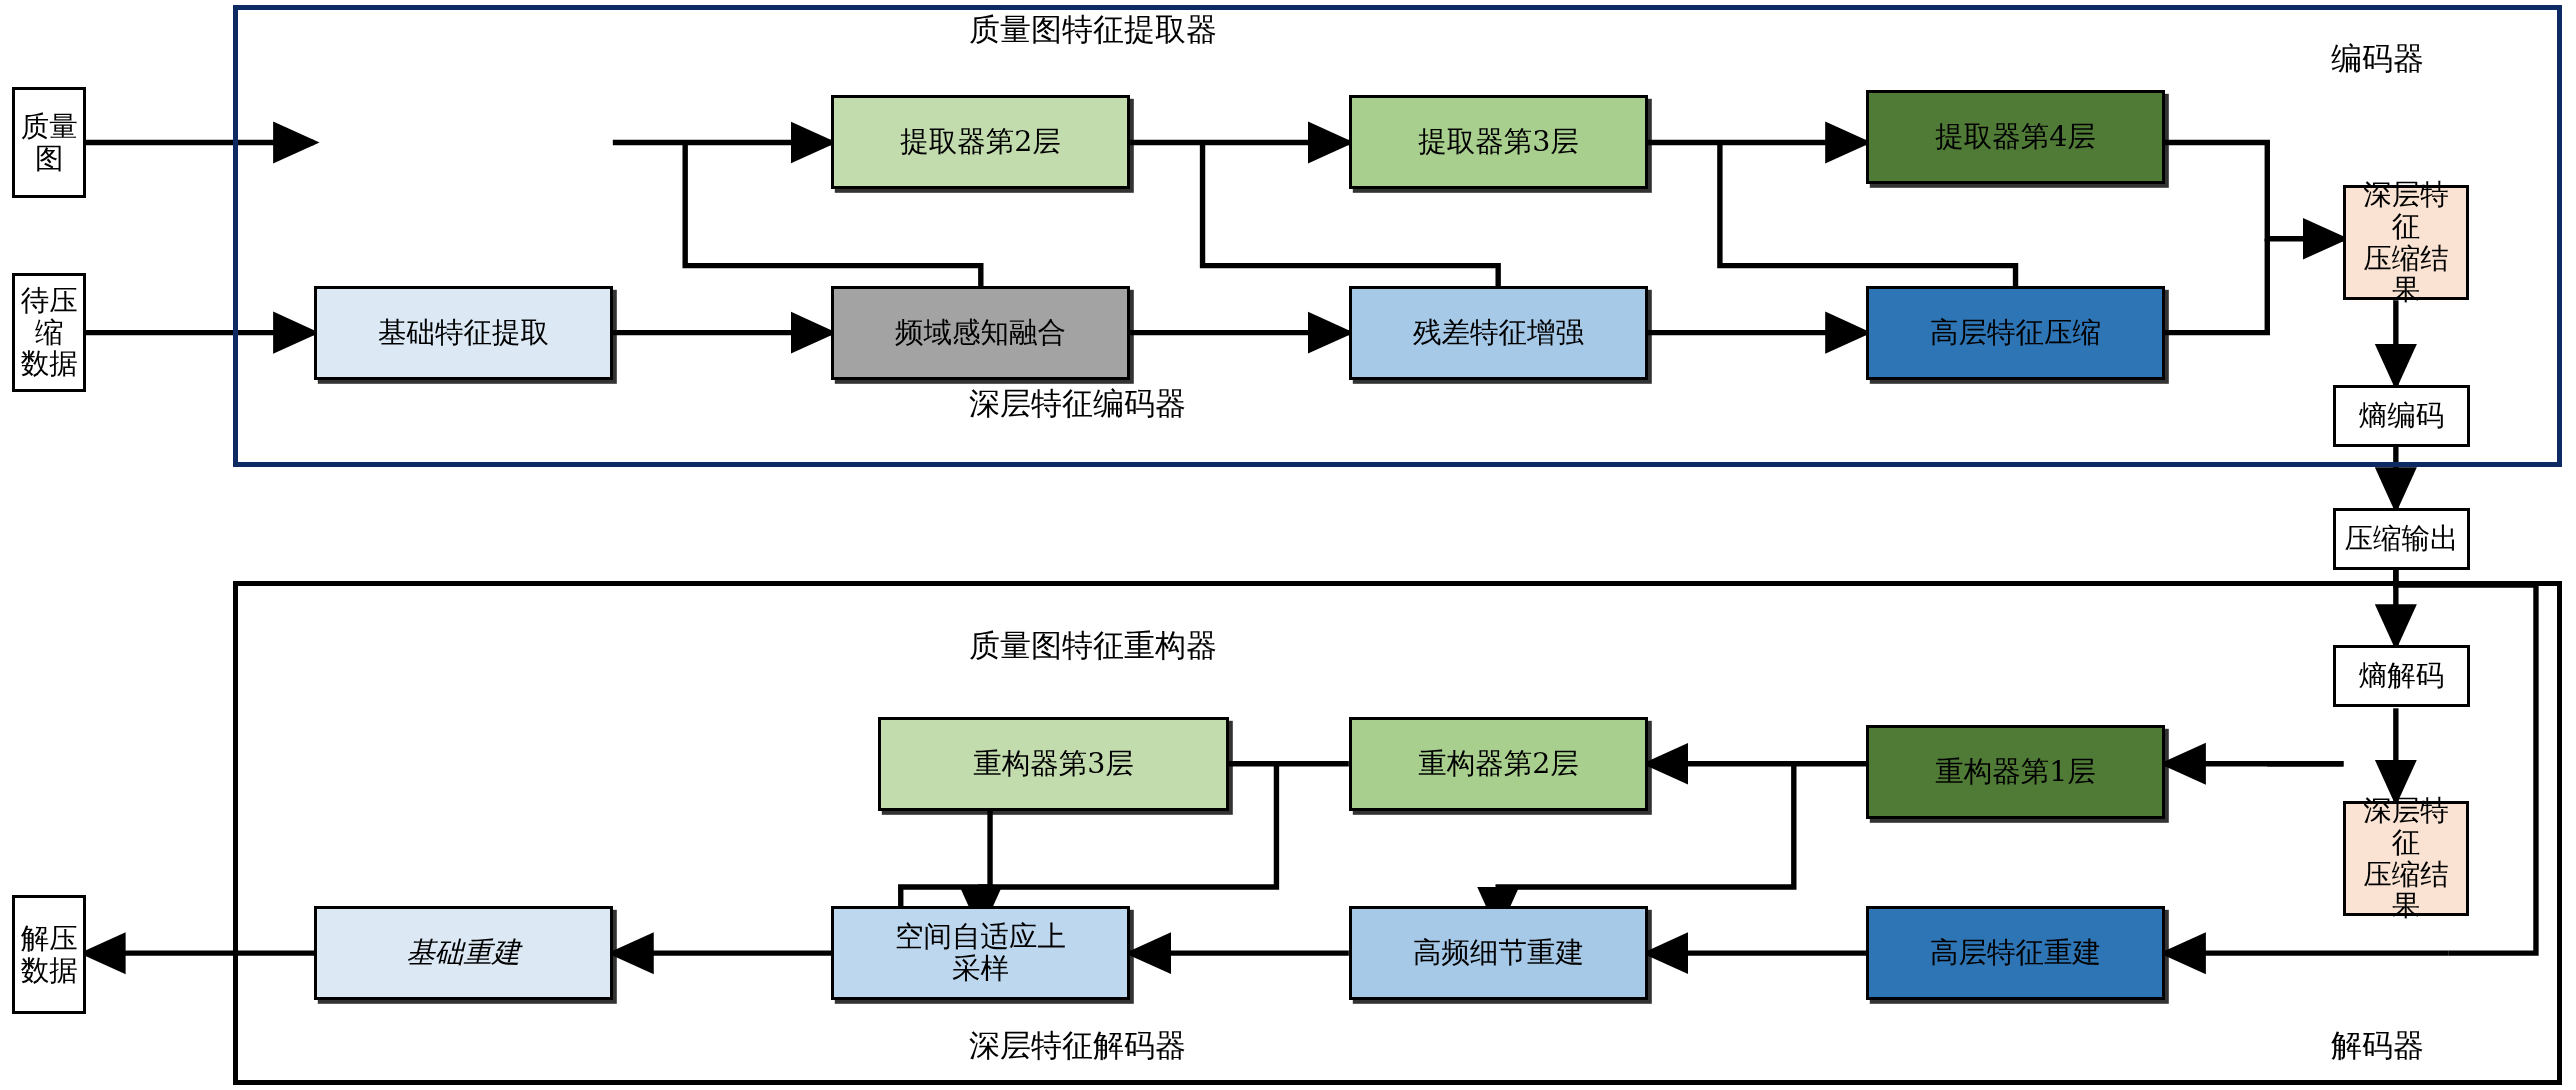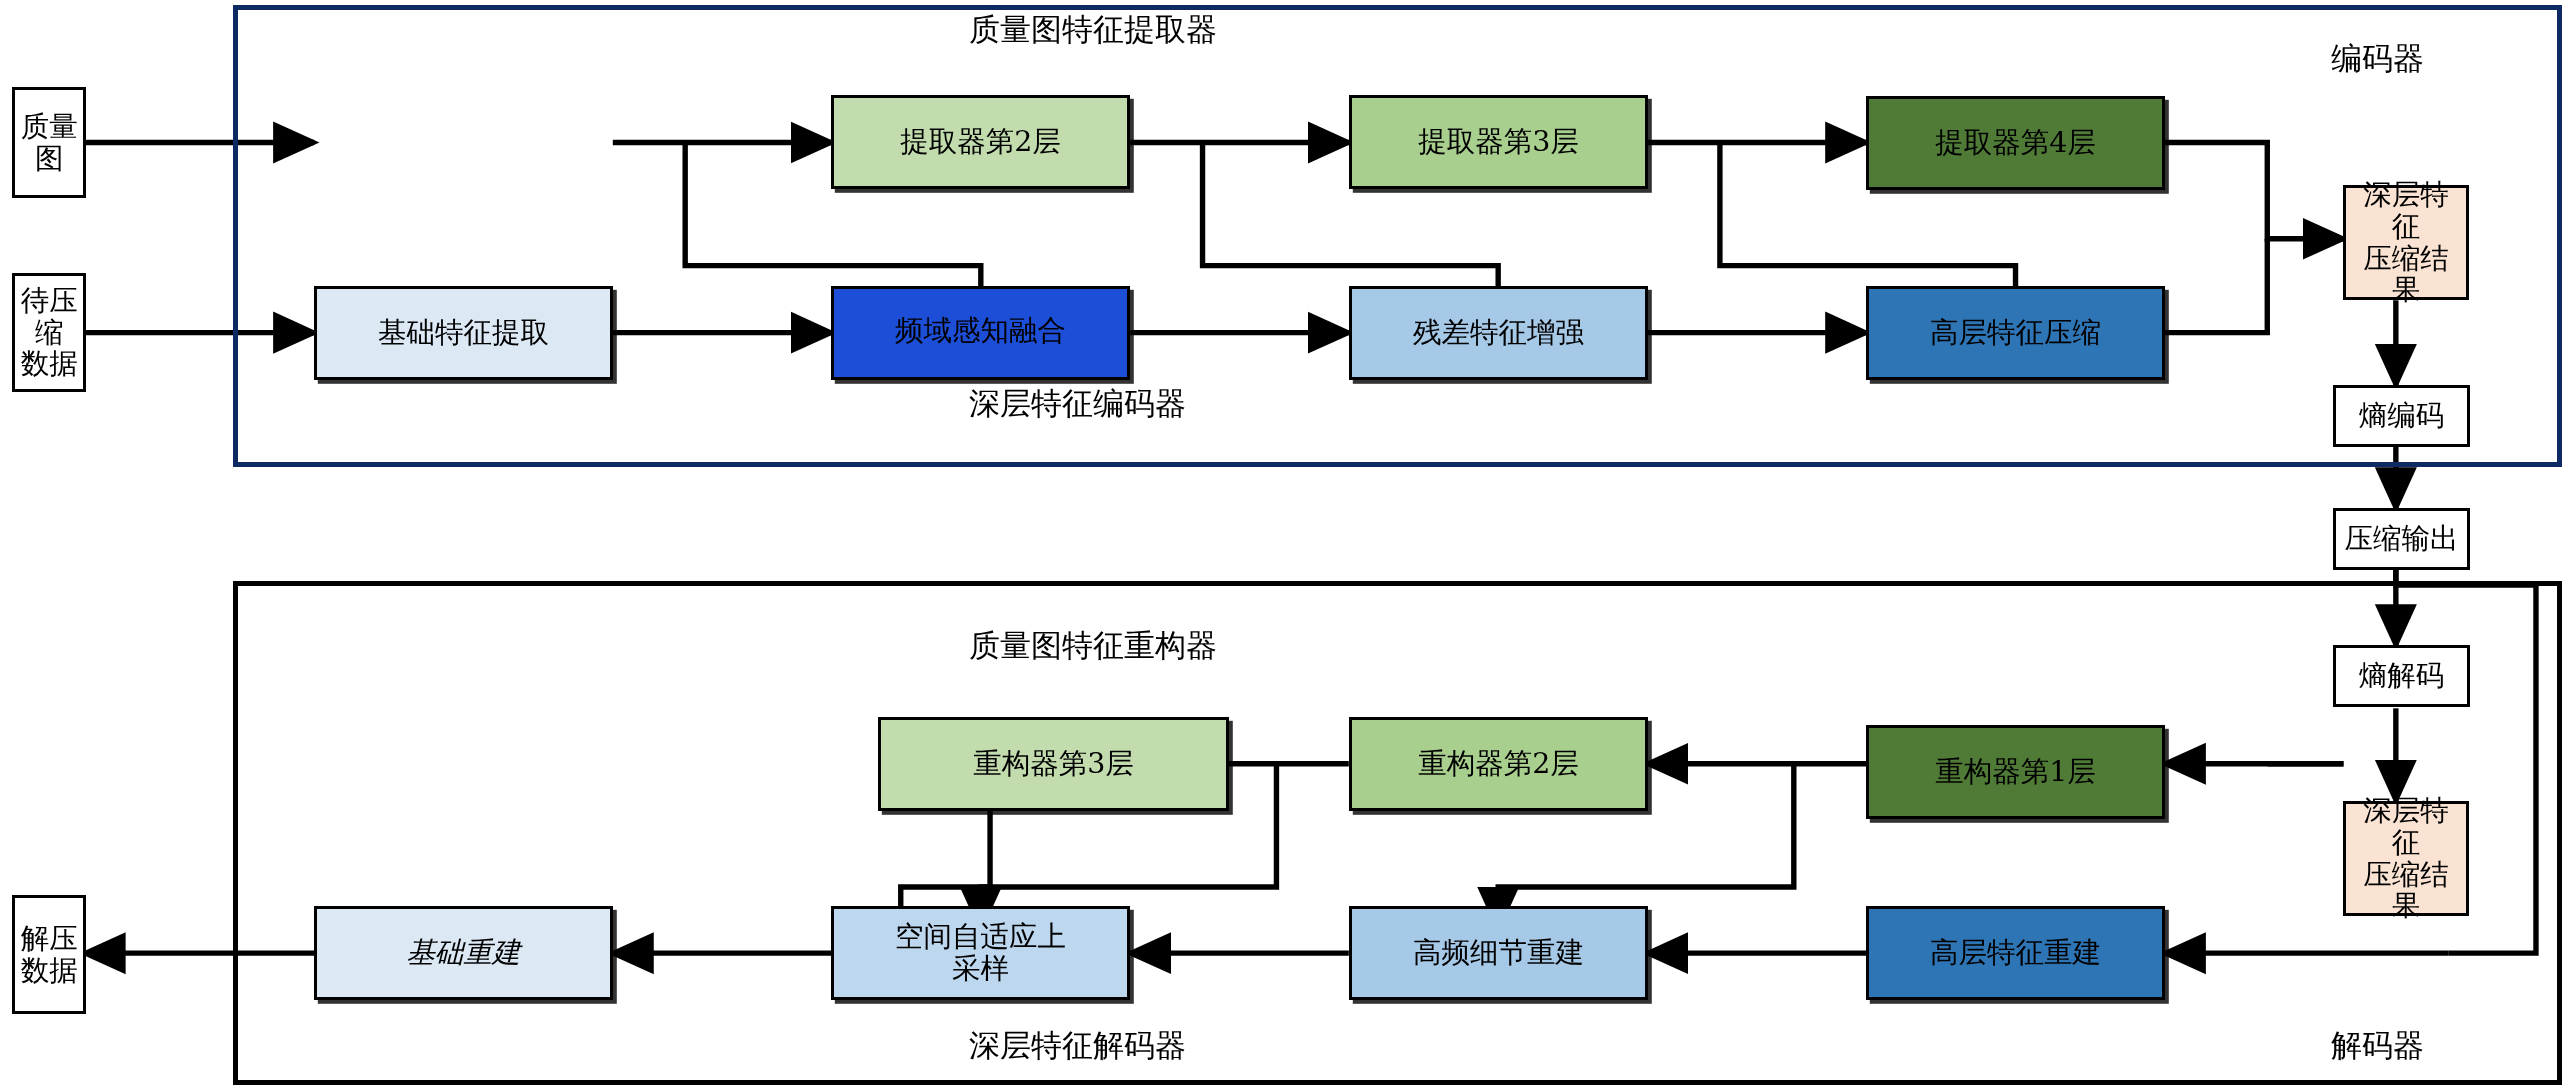--- a/index.html
+++ b/index.html
@@ -150,28 +150,28 @@
   <div class="node plain" style="left:12.3px; top:895px; width:74px; height:119px; white-space:pre-line;">解压
 数据</div>
 
 
   <div class="node shadowed" style="left:831px; top:95px; width:299px; height:94px;
               background:#c3dcae;">提取器第2层</div>
 
   <div class="node shadowed" style="left:1349px; top:95px; width:299px; height:94px;
               background:#a9cf8f;">提取器第3层</div>
 
-  <div class="node shadowed" style="left:1866px; top:96px; width:299px; height:94px;
+  <div class="node shadowed" style="left:1866px; top:90px; width:299px; height:94px;
               background:#4f7b36;">提取器第4层</div>
 
   <div class="node shadowed" style="left:314px; top:286px; width:299px; height:94px;
               background:#dce9f5;">基础特征提取</div>
 
   <div class="node shadowed" style="left:831px; top:286px; width:299px; height:94px;
-              background:#1d4ed8;font-family:Liberation Mono, monospace;">频域感知融合</div>
+              background:#a3a3a3;">频域感知融合</div>
 
   <div class="node shadowed" style="left:1349px; top:286px; width:299px; height:94px;
               background:#a6c9e8;">残差特征增强</div>
 
   <div class="node shadowed" style="left:1866px; top:286px; width:299px; height:94px;
               background:#2e75b6;">高层特征压缩</div>
 
   <div class="node plain" style="left:2343px; top:185px; width:126px; height:115px;
               background:#fae3d3; white-space:pre-line;">深层特征
 压缩结果</div>

